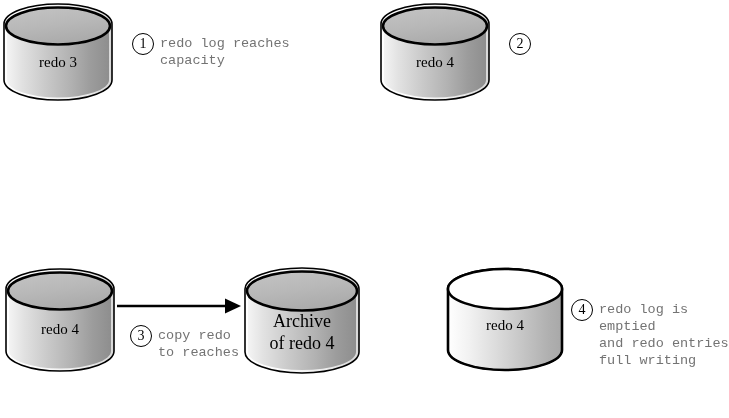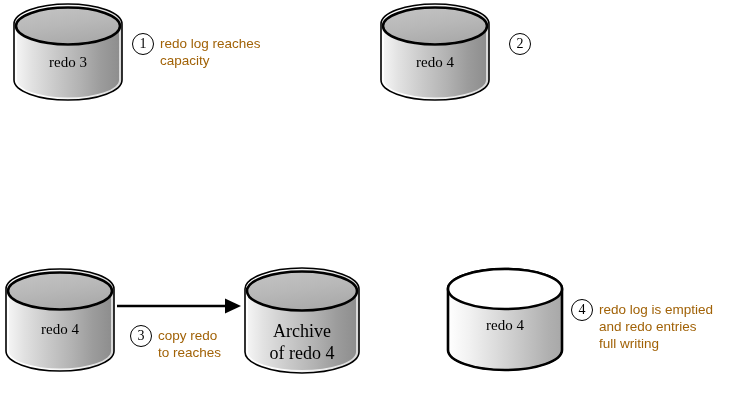--- a/index.html
+++ b/index.html
@@ -54,25 +54,25 @@
     display: flex;
     align-items: center;
     justify-content: center;
     font-size: 14px;
     color: #000000;
     font-family: "Liberation Serif", "DejaVu Serif", serif;
     line-height: 1;
   }
   .step-text {
     font-size: 13.5px;
-    color: #a16207;
+    color: #737373;
     line-height: 1.26;
     white-space: pre-line;
     padding-top: 2px;
-    font-family: Liberation Sans, sans-serif;
+    font-family: Liberation Mono, monospace;
   }
 
   
   .arrow {
     position: absolute;
   }
   .arrow svg { display: block; }
 </style>
 </head>
 <body>
@@ -104,21 +104,21 @@
       </linearGradient>
       <linearGradient id="rimGrad" x1="0" y1="0" x2="1" y2="0">
         <stop offset="0%" stop-color="#ffffff"></stop>
         <stop offset="30%" stop-color="#fbfbfb"></stop>
         <stop offset="70%" stop-color="#ededed"></stop>
         <stop offset="100%" stop-color="#d8d8d8"></stop>
       </linearGradient>
     </defs>
   </svg>
 
-  <div class="cyl" style="left:10px; top:2px; width:116px; height:104px;">
+  <div class="cyl" style="left:0; top:2px; width:116px; height:104px;">
     <svg width="116" height="104" viewBox="0 0 116 104">
 
       <path d="M 4,78 L 4,22 A 54,20 0 0 1 112,22 L 112,78 A 54,20 0 0 1 4,78 Z" fill="url(#rimGrad)" stroke="#000000" stroke-width="1.6"></path>
 
       <path d="M 7,78 L 7,26 A 51,17.5 0 0 0 109,26 L 109,78 A 51,17.5 0 0 1 7,78 Z" fill="url(#bodyGrad)" stroke="none"></path>
 
       <ellipse cx="58" cy="24" rx="52" ry="18.5" fill="url(#topGrad)" stroke="#000000" stroke-width="2.6"></ellipse>
     </svg>
     <div class="cyl-label" style="top:52px; font-size:15px;">redo 3</div>
   </div>
@@ -163,21 +163,21 @@
     <div class="step-text">copy redo
 to reaches</div>
   </div>
 
   <div class="cyl" style="left:241px; top:266px; width:122px; height:112px;">
     <svg width="122" height="112" viewBox="0 0 122 112">
       <path d="M 4,86 L 4,23 A 57,21 0 0 1 118,23 L 118,86 A 57,21 0 0 1 4,86 Z" fill="url(#rimGrad)" stroke="#000000" stroke-width="1.6"></path>
       <path d="M 7,86 L 7,27 A 54,18 0 0 0 115,27 L 115,86 A 54,18 0 0 1 7,86 Z" fill="url(#bodyGrad)" stroke="none"></path>
       <ellipse cx="61" cy="25" rx="55" ry="19.5" fill="url(#topGrad)" stroke="#000000" stroke-width="2.6"></ellipse>
     </svg>
-    <div class="cyl-label" style="top:45px; font-size:18px; line-height:1.22;margin-top:10px;">Archive
+    <div class="cyl-label" style="top:45px; font-size:18px; line-height:1.22;">Archive
 of redo 4</div>
   </div>
 
   <div class="cyl" style="left:443px; top:266px; width:124px; height:113px;">
     <svg width="124" height="113" viewBox="0 0 124 113">
 
       <path d="M 5,84 L 5,23 A 57,20 0 0 1 119,23 L 119,84 A 57,20 0 0 1 5,84 Z" fill="url(#bodyGradEmpty)" stroke="#000000" stroke-width="2.6"></path>
 
       <path d="M 5,84 A 57,20 0 0 0 119,84" fill="none" stroke="#000000" stroke-width="1.5"></path>
 

